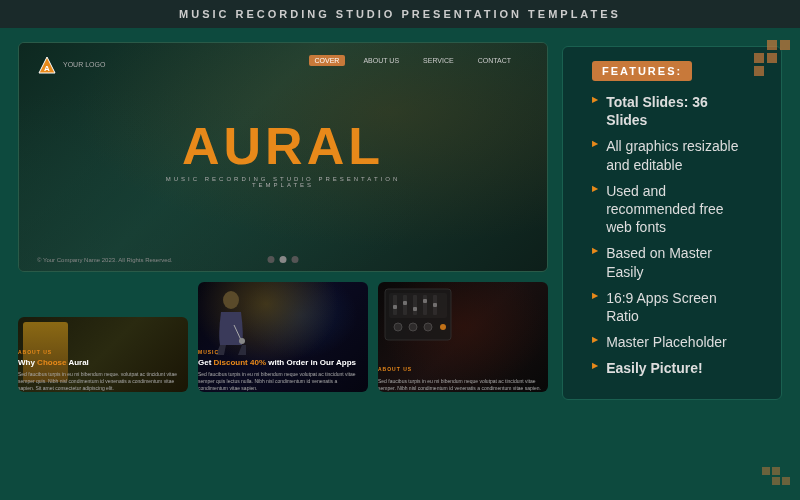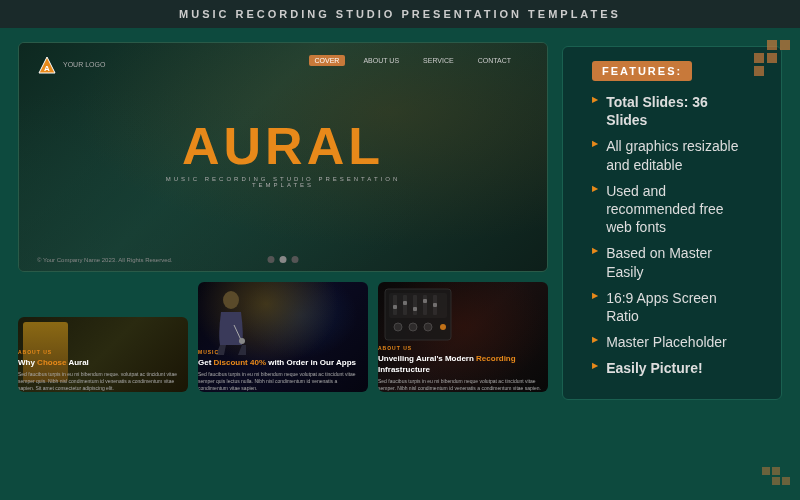--- a/index.html
+++ b/index.html
@@ -446,21 +446,20 @@
           <rect x="30" y="20" width="4" height="4" rx="1" fill="#888"></rect>
           <rect x="40" y="12" width="4" height="4" rx="1" fill="#888"></rect>
           <rect x="50" y="16" width="4" height="4" rx="1" fill="#888"></rect>
           <circle cx="15" cy="40" r="4" fill="#333" stroke="#555"></circle>
           <circle cx="30" cy="40" r="4" fill="#333" stroke="#555"></circle>
           <circle cx="45" cy="40" r="4" fill="#333" stroke="#555"></circle>
           <circle cx="60" cy="40" r="3" fill="#e8891a"></circle>
         </svg>
         <div class="card-overlay">
           <div class="card-tag">ABOUT US</div>
-          <div class="card-title">Unveiling Aural's Modern <span>Recording</span> Infrastructure</div>
           <div class="card-desc">Sed faucibus turpis in eu mi bibendum neque volutpat ac tincidunt vitae semper. Nibh nisl condimentum id venenatis a condimentum vitae sapien.</div>
         </div>
       </div>
     </div>
   </div>
 
   <div class="right-section">
     <div class="features-box">
       <div class="features-header">
         <div class="features-label">FEATURES:</div>

